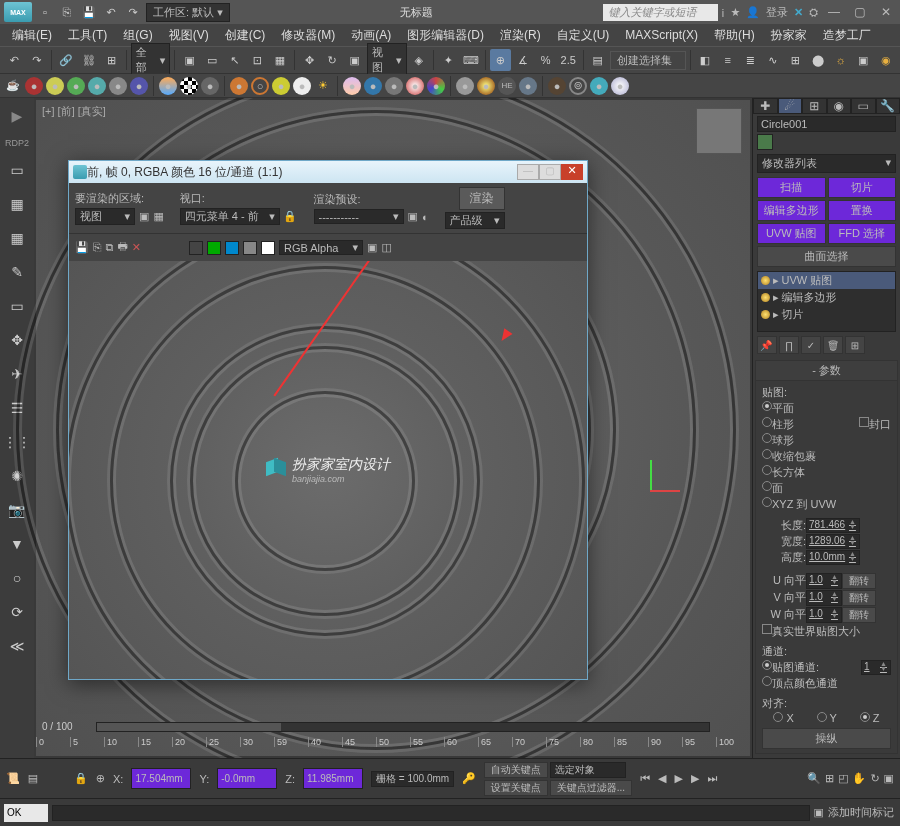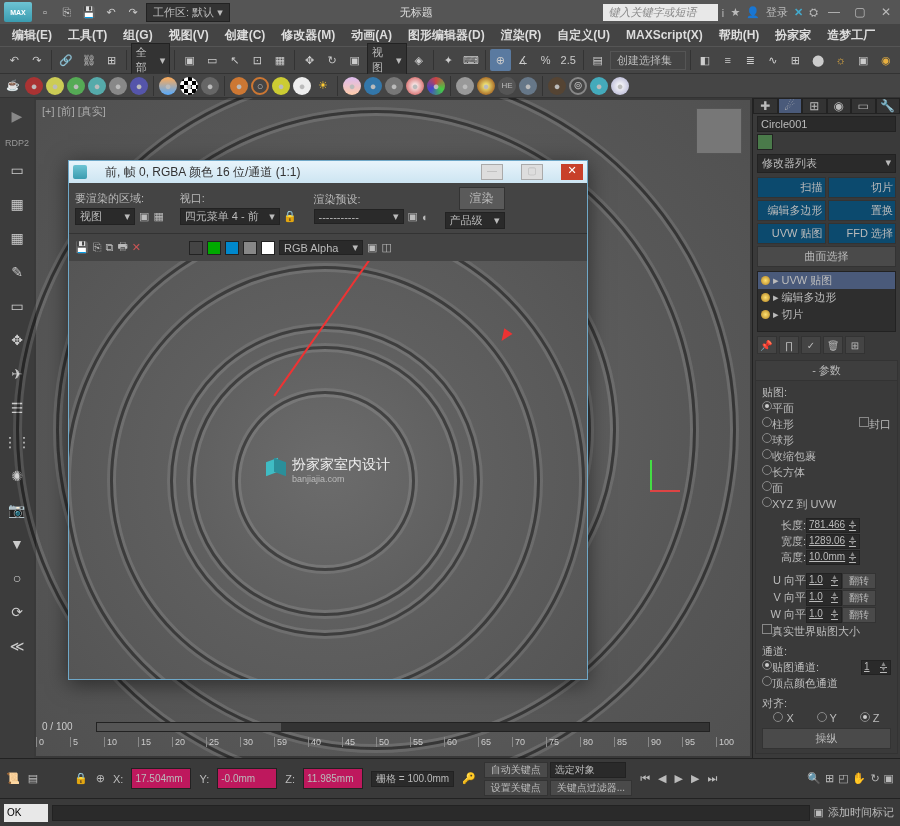--- a/index.html
+++ b/index.html
@@ -10,21 +10,21 @@
 .titlebar { height: 24px; background: #555; display: flex; align-items: center; padding: 0 4px; gap: 4px; }
 .max-logo { width: 28px; height: 20px; background: linear-gradient(#6ec4d4,#3a9cb0); border-radius: 2px; display: flex; align-items: center; justify-content: center; font-size: 7px; font-weight: bold; color: #fff; }
 .qat-btn { width: 18px; height: 18px; border-radius: 2px; display: flex; align-items: center; justify-content: center; color: #ccc; }
 .wk-sel { background: #333; border: 1px solid #222; padding: 1px 6px; font-size: 11px; }
 .title-center { flex: 1; text-align: center; color: #ddd; }
 .search-box { background: #e8e8e8; color: #888; padding: 1px 6px; width: 115px; font-size: 11px; font-style: italic; }
 .titlebar-right { display: flex; align-items: center; gap: 6px; }
 .win-btn { width: 20px; height: 16px; display: flex; align-items: center; justify-content: center; font-size: 12px; }
 
 
-.menubar { height: 22px; background: #444; display: flex; align-items: center; padding: 0 6px; gap: 4px; font-weight: bold; }
+.menubar { height: 22px; background: #444; display: flex; align-items: center; padding: 0 6px; gap: 4px; }
 .menu-item { padding: 2px 6px; color: #ddd; font-size: 12px; }
 
 
 .main-toolbar { height: 28px; background: #454545; border-top: 1px solid #555; border-bottom: 1px solid #333; display: flex; align-items: center; padding: 0 4px; gap: 2px; }
 .tool-btn { width: 22px; height: 22px; display: flex; align-items: center; justify-content: center; color: #ccc; border-radius: 2px; }
 .tool-sep { width: 1px; height: 20px; background: #333; margin: 0 2px; }
 .tool-dd { background: #333; border: 1px solid #222; padding: 1px 4px; display: flex; align-items: center; gap: 4px; font-size: 11px; }
 .create-box { background: #444; border: 1px solid #555; padding: 1px 6px; font-size: 11px; width: 80px; }
 
 
@@ -47,52 +47,52 @@
 .view-cube { position: absolute; top: 8px; right: 8px; width: 46px; height: 46px; background: #777; border: 1px solid #555; }
 .gizmo { position: absolute; top: 390px; right: 100px; pointer-events: none; }
 .axis-x { position: absolute; width: 30px; height: 2px; background: #d44; }
 .axis-y { position: absolute; width: 2px; height: 30px; background: #4d4; bottom: 0; }
 .tl-ruler { position: absolute; bottom: 6px; left: 0; right: 0; height: 16px; display: flex; align-items: center; }
 .tl-tick { flex: 1; font-size: 9px; color: #ccc; text-align: left; border-left: 1px solid #888; padding-left: 2px; }
 .tl-scroll { position: absolute; bottom: 24px; left: 60px; right: 40px; height: 10px; background: #333; border: 1px solid #222; }
 
 
 .render-win { position: absolute; top: 60px; left: 32px; width: 520px; height: 520px; background: #444; border: 1px solid #6fa8c8; box-shadow: 0 4px 20px rgba(0,0,0,.5); display: flex; flex-direction: column; z-index: 10; }
-.rw-title { height: 22px; background: linear-gradient(#e8f4fb,#cde5f2); display: flex; align-items: center; padding: 0 4px; gap: 18px; }
+.rw-title { height: 22px; background: linear-gradient(#e8f4fb,#cde5f2); display: flex; align-items: center; padding: 0 4px; gap: 0; }
 .rw-title-text { color: #333; font-size: 12px; flex: 1; }
 .rw-min { width: 22px; height: 16px; background: #ddd; border: 1px solid #aaa; text-align: center; font-size: 10px; }
 .rw-close { width: 22px; height: 16px; background: #c8402a; color: #fff; text-align: center; font-size: 11px; }
 .rw-opts { background: #444; padding: 4px 6px; display: flex; gap: 16px; align-items: center; font-size: 11px; }
 .rw-opts-group { display: flex; flex-direction: column; gap: 2px; }
 .rw-row { display: flex; align-items: center; gap: 4px; }
 .rw-select { background: #2a2a2a; border: 1px solid #222; padding: 0 4px; font-size: 11px; min-width: 60px; display: flex; justify-content: space-between; align-items: center; }
 .rw-btn-render { background: #5a5a5a; border: 1px solid #333; padding: 2px 10px; font-size: 12px; margin-left: auto; }
 .rw-bar2 { background: #444; padding: 4px 6px; border-top: 1px solid #333; display: flex; align-items: center; gap: 4px; }
 .rw-swatch { width: 14px; height: 14px; border: 1px solid #222; }
 .rw-canvas { flex: 1; position: relative; background: radial-gradient(circle at center, #6c6c6c 0%, #606060 40%, #555 100%); overflow: hidden; }
 .arrow-line { position: absolute; width: 200px; height: 2px; background: #e33; transform-origin: left; z-index: 2; }
 .arrow-head { position: absolute; width: 0; height: 0; border-left: 12px solid #e33; border-top: 5px solid transparent; border-bottom: 5px solid transparent; z-index: 2; }
-.watermark { position: absolute; top: 50%; left: 50%; transform: translate(-50%,-50%); display: flex; align-items: center; gap: 6px; z-index: 3; }
+.watermark { position: absolute; top: 50%; left: 50%; transform: translate(-50%,-50%); display: flex; align-items: center; gap: 6px; z-index: 3; font-style: italic; }
 .wm-cube { width: 20px; height: 20px; position: relative; }
 .wm-cube::before, .wm-cube::after { content: ""; position: absolute; width: 12px; height: 14px; }
 .wm-cube::before { background: #3fbcc4; left: 0; transform: skewY(-20deg); }
 .wm-cube::after { background: #2b8f9a; right: 0; transform: skewY(20deg); }
 .wm-text { color: #eee; font-size: 14px; }
 .wm-sub { color: #bbb; font-size: 9px; }
 
 
 .cmd-panel { width: 148px; background: #3a3a3a; border-left: 1px solid #222; display: flex; flex-direction: column; overflow: hidden; }
 .cmd-tabs { height: 24px; display: flex; background: #333; }
 .cmd-tab { flex: 1; display: flex; align-items: center; justify-content: center; border: 1px solid #222; font-size: 12px; }
 .name-row { padding: 2px 4px; display: flex; gap: 2px; flex-direction: column; }
 .name-field { flex: 1; background: #2a2a2a; border: 1px solid #222; padding: 1px 3px; font-size: 11px; }
 .color-sw { width: 16px; height: 16px; background: #4a7a4a; border: 1px solid #222; }
 .mod-dd { margin: 2px 4px; background: #2a2a2a; border: 1px solid #222; padding: 1px 4px; font-size: 11px; display: flex; justify-content: space-between; }
 .mod-btns { display: flex; flex-wrap: wrap; padding: 2px 4px; gap: 2px; }
-.mod-btn-half { width: calc(50% - 1px); background: #0c4a6e; border: 1px solid #333; padding: 2px; text-align: right; font-size: 11px; }
+.mod-btn-half { width: calc(50% - 1px); background: #6d28d9; border: 1px solid #333; padding: 2px; text-align: center; font-size: 11px; }
 .mod-btn-full { width: 100%; background: #4a4a4a; border: 1px solid #333; padding: 2px; text-align: center; font-size: 11px; }
 .mod-stack { margin: 2px 4px; background: #2e2e2e; border: 1px solid #222; height: 110px; overflow: hidden; }
 .stack-item { display: flex; align-items: center; gap: 3px; padding: 1px 3px; font-size: 11px; }
 .stack-item.sel { background: #4a5a7a; }
 .bulb { width: 9px; height: 9px; background: radial-gradient(#ffe070,#b08020); border-radius: 50%; }
 .stack-tools { display: flex; gap: 2px; padding: 2px 4px; }
 .st-btn { width: 20px; height: 18px; border: 1px solid #333; background: #444; display: flex; align-items: center; justify-content: center; font-size: 10px; }
 .rollout { margin: 4px 2px; border: 1px solid #333; }
 .rollout-head { background: #3e3e3e; padding: 2px 6px; text-align: center; font-size: 11px; border-bottom: 1px solid #333; }
 .rollout-body { padding: 4px 6px; font-size: 11px; }
@@ -101,21 +101,21 @@
 .radio.on::after { content: ""; display: block; width: 4px; height: 4px; background: #ccc; border-radius: 50%; margin: 2px; }
 .chk { width: 10px; height: 10px; border: 1px solid #888; display: inline-block; }
 .spinner { background: #2a2a2a; border: 1px solid #222; padding: 0 2px; width: 54px; font-size: 10px; display: flex; justify-content: space-between; text-decoration: underline; }
 .spin-arrows { width: 8px; font-size: 7px; line-height: 5px; color: #888; }
 .lbl-inline { width: 44px; text-align: right; }
 .flip-btn { background: #4a4a4a; border: 1px solid #333; padding: 0 6px; font-size: 10px; }
 
 
 .bottom { background: #3a3a3a; }
 .status-bar { height: 40px; display: flex; align-items: center; padding: 0 6px; gap: 8px; border-top: 1px solid #222; }
-.coord-field { background: #be185d; border: 1px solid #222; padding: 4px 3px; font-size: 10px; width: 60px; }
+.coord-field { background: #6d28d9; border: 1px solid #222; padding: 4px 3px; font-size: 10px; width: 60px; }
 .grid-field { background: #2a2a2a; border: 1px solid #222; padding: 0 4px; font-size: 10px; }
 .ak-dd { background: #2a2a2a; border: 1px solid #222; padding: 0 4px; font-size: 10px; width: 76px; }
 .prompt-row { height: 28px; display: flex; align-items: center; border-top: 1px solid #222; }
 .ok-box { width: 44px; height: 18px; background: #e8e8e8; color: #000; font-size: 10px; display: flex; align-items: center; padding-left: 3px; margin: 0 4px; }
 .prompt-field { flex: 1; background: #2a2a2a; border: 1px solid #222; height: 16px; margin-right: 4px; }
 </style>
 </head>
 <body>
 
 <div class="app">

